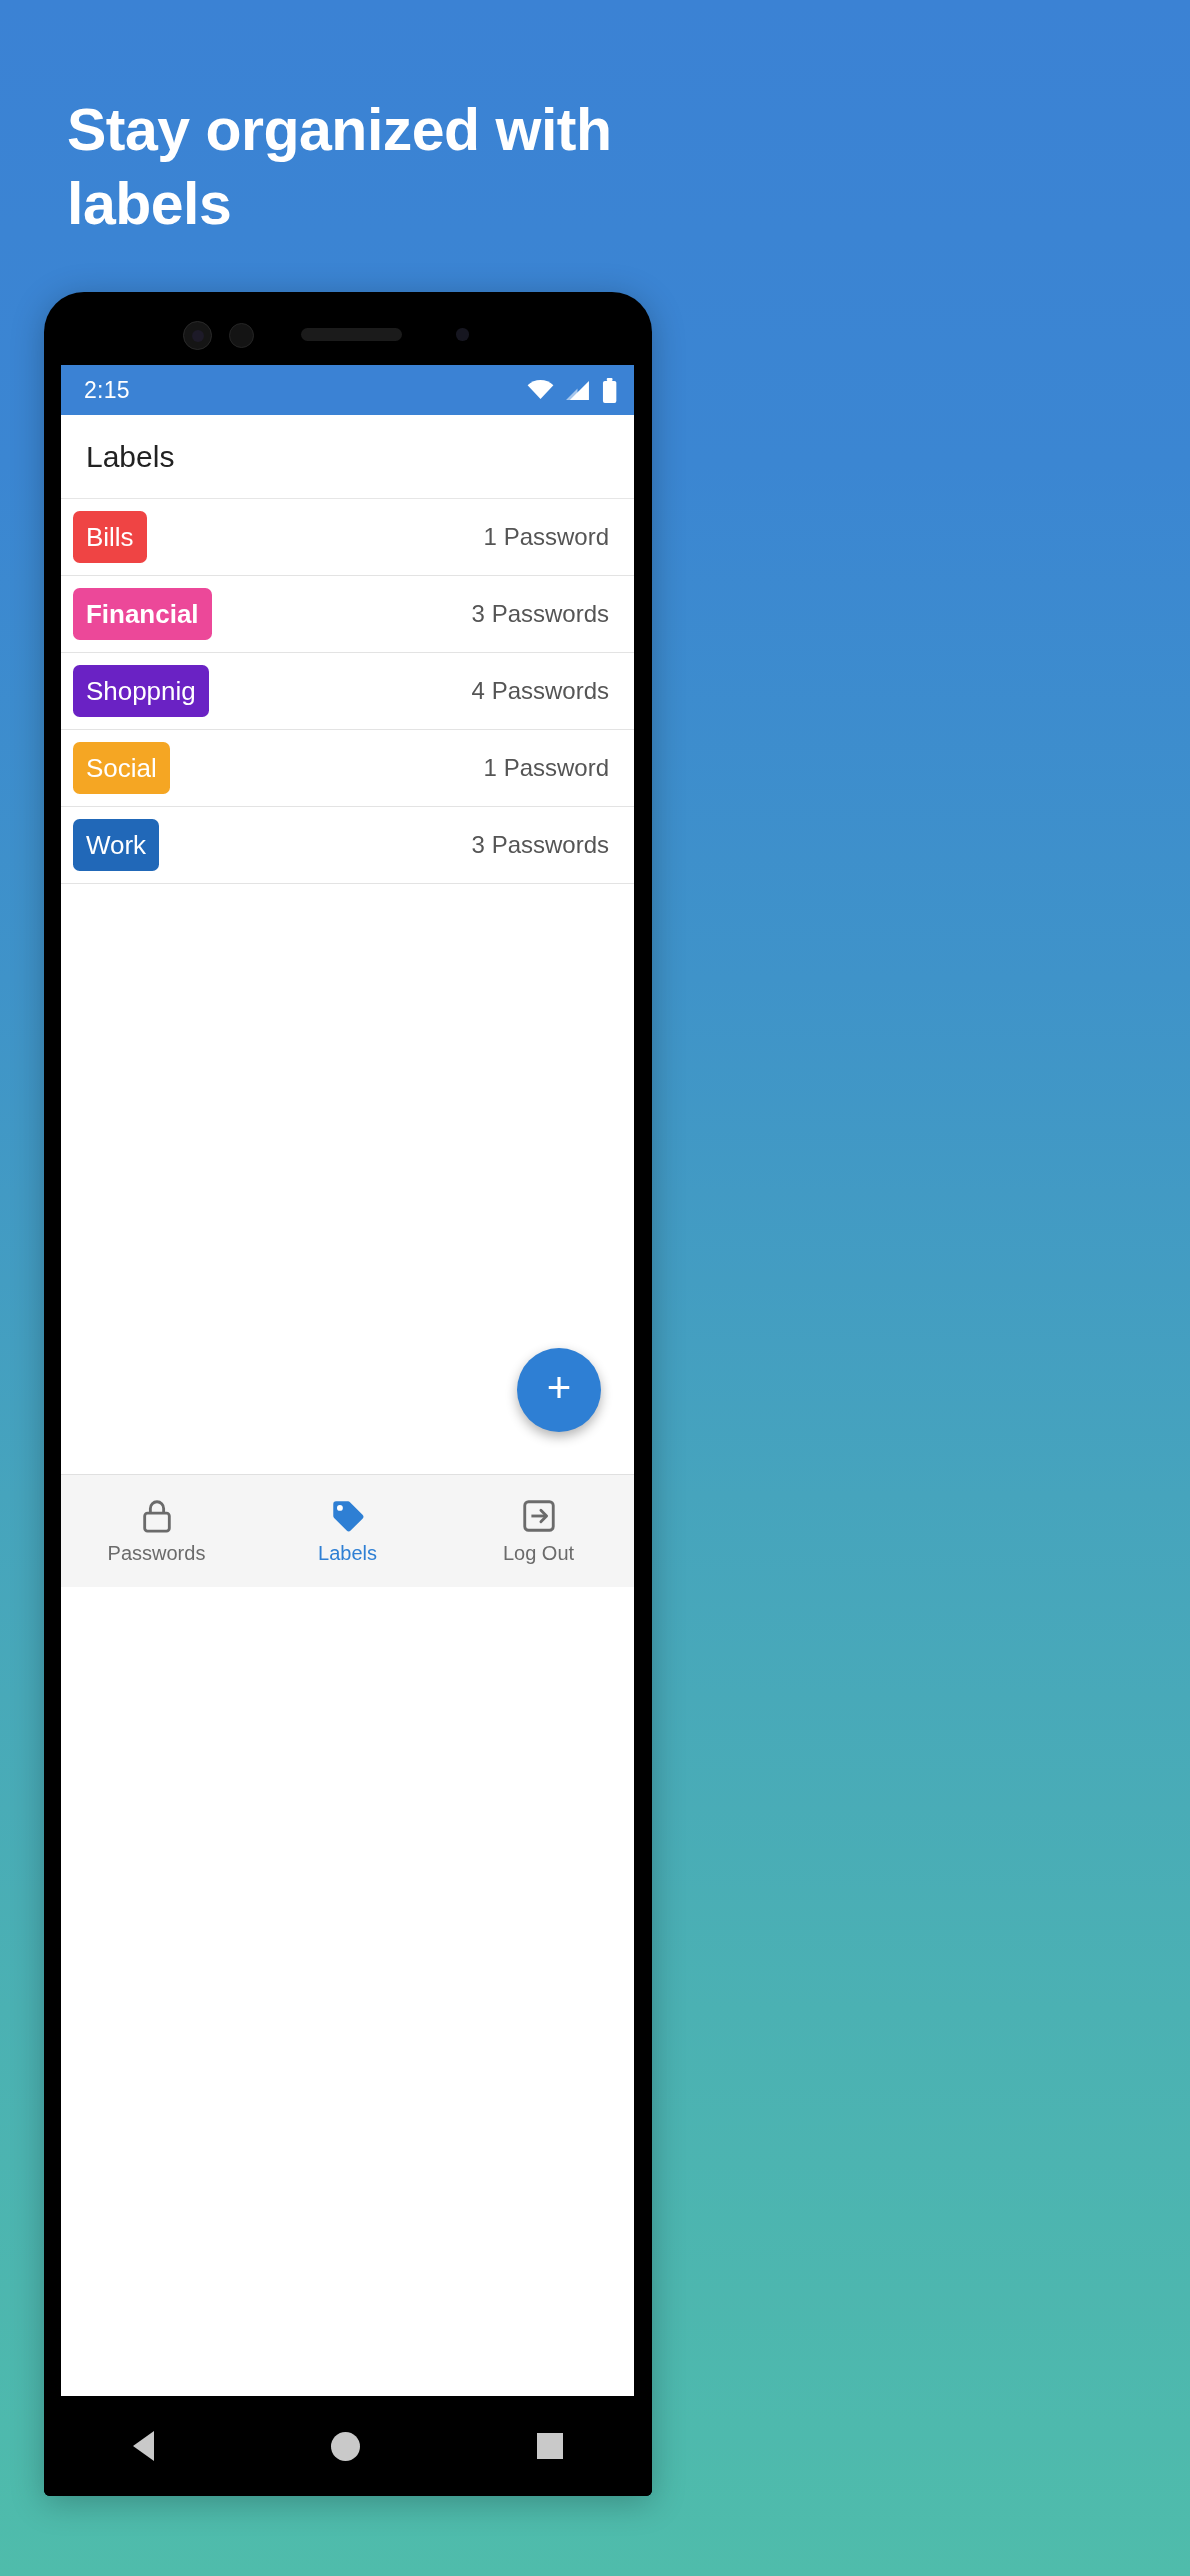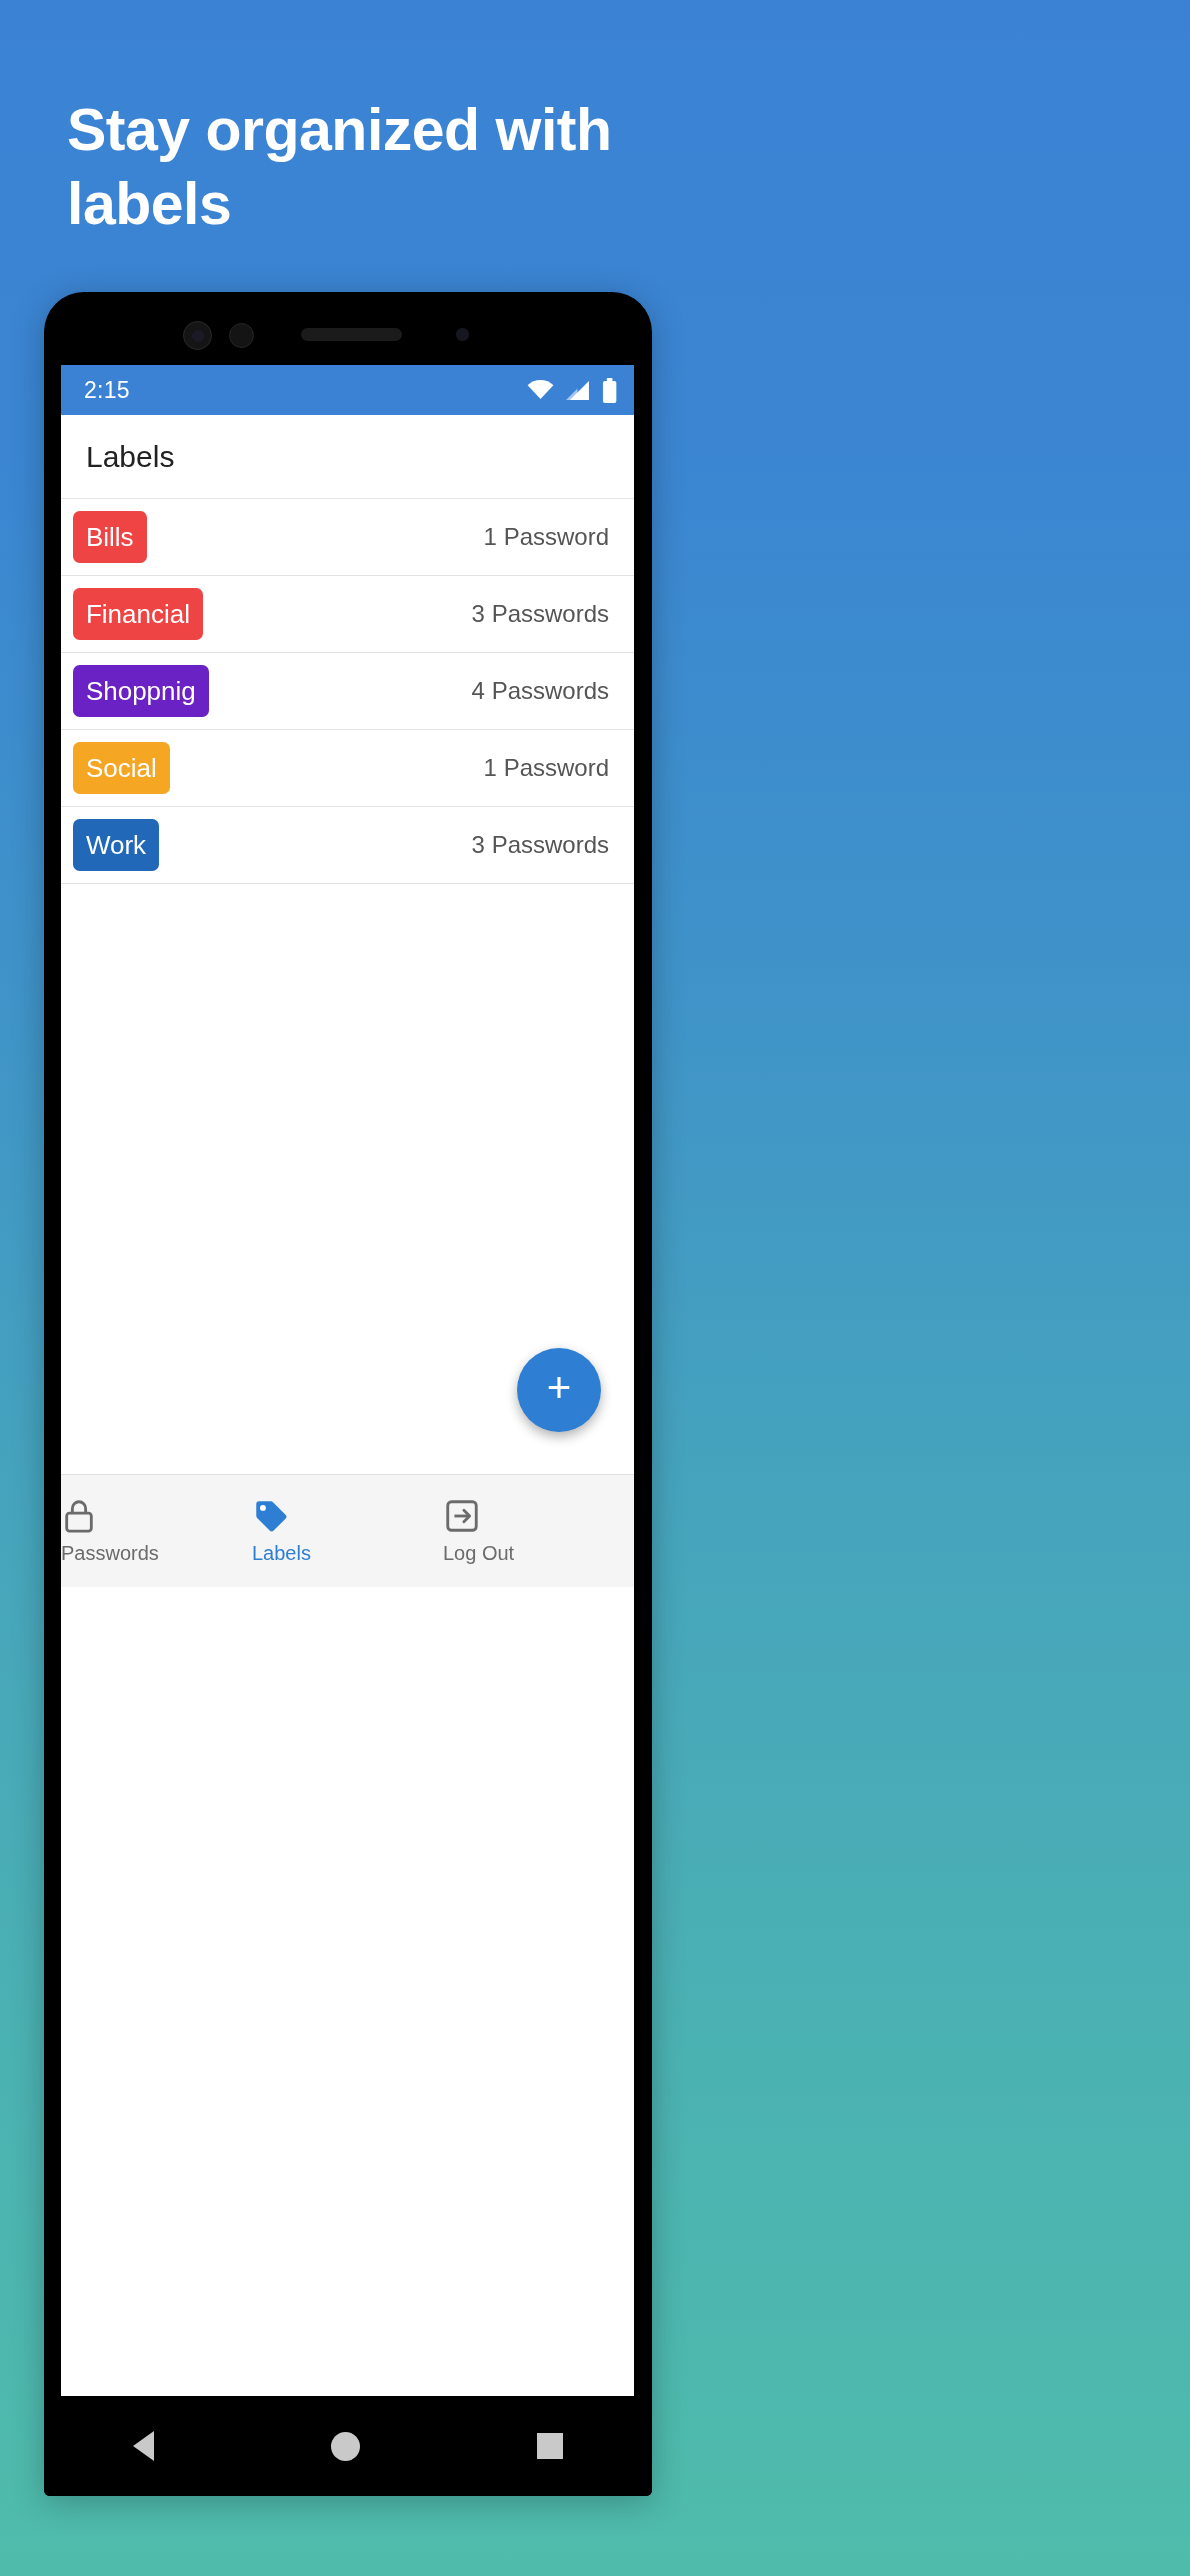--- a/index.html
+++ b/index.html
@@ -142,21 +142,21 @@
   
   .bottomnav {
     height:113px;
     background:#f5f5f5;
     border-top:1px solid #e0e0e0;
     display:flex;
   }
   .navitem {
     flex:1;
     display:flex; flex-direction:column;
-    justify-content:center;
+    align-items:center; justify-content:center;
     gap:7px;
     cursor:pointer;
   }
   .navlabel { font-size:20px; color:#6b6b6b; }
   .navitem.active .navlabel { color:#2e7fd4; }
 
   
   .sysnav {
     position:absolute;
     left:0; bottom:0; width:100%; height:100px;
@@ -209,21 +209,21 @@
     </div>
 
     <div class="list">
 
       <div class="row">
         <span class="chip" style="background: #ef4444;">Bills</span>
         <span class="count">1 Password</span>
       </div>
 
       <div class="row">
-        <span class="chip" style="background: #ef4444;">Financial</span>
+        <span class="chip" style="background: #ec4899; font-weight: bold;">Financial</span>
         <span class="count">3 Passwords</span>
       </div>
 
 
       <div class="row">
         <span class="chip" style="background: rgb(106, 34, 196);">Shoppnig</span>
         <span class="count">4 Passwords</span>
       </div>
 
       <div class="row">

